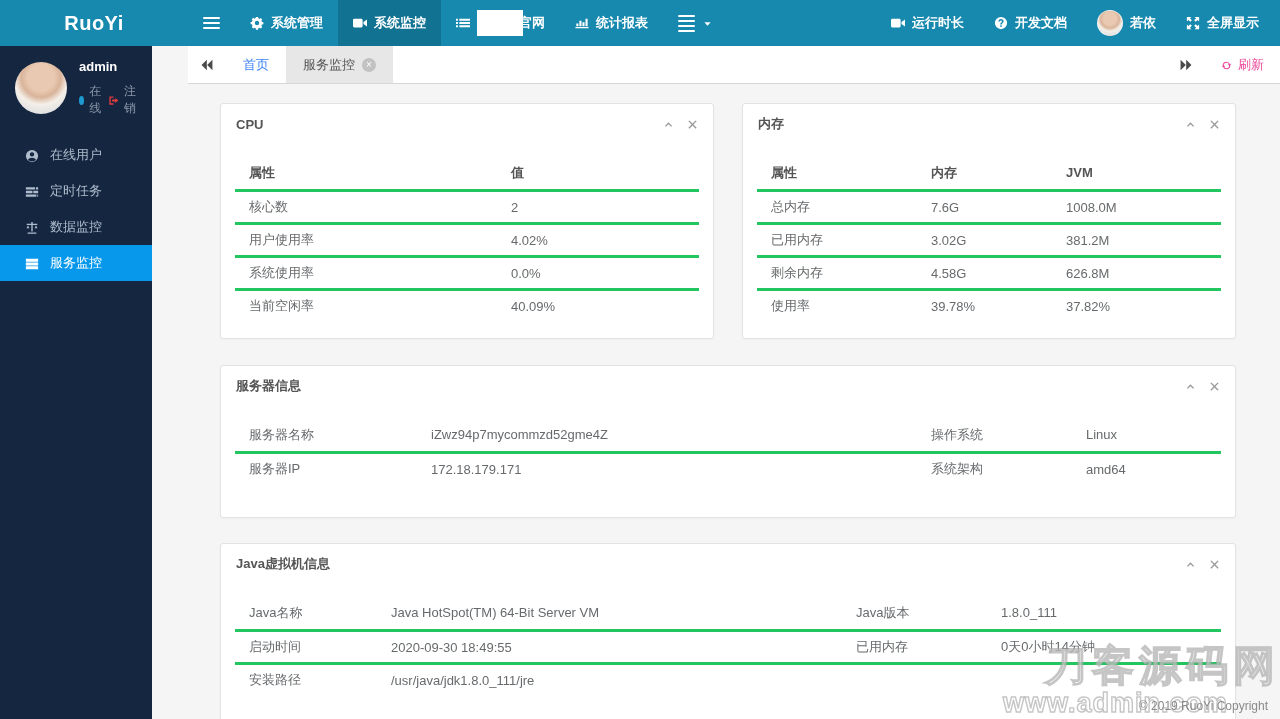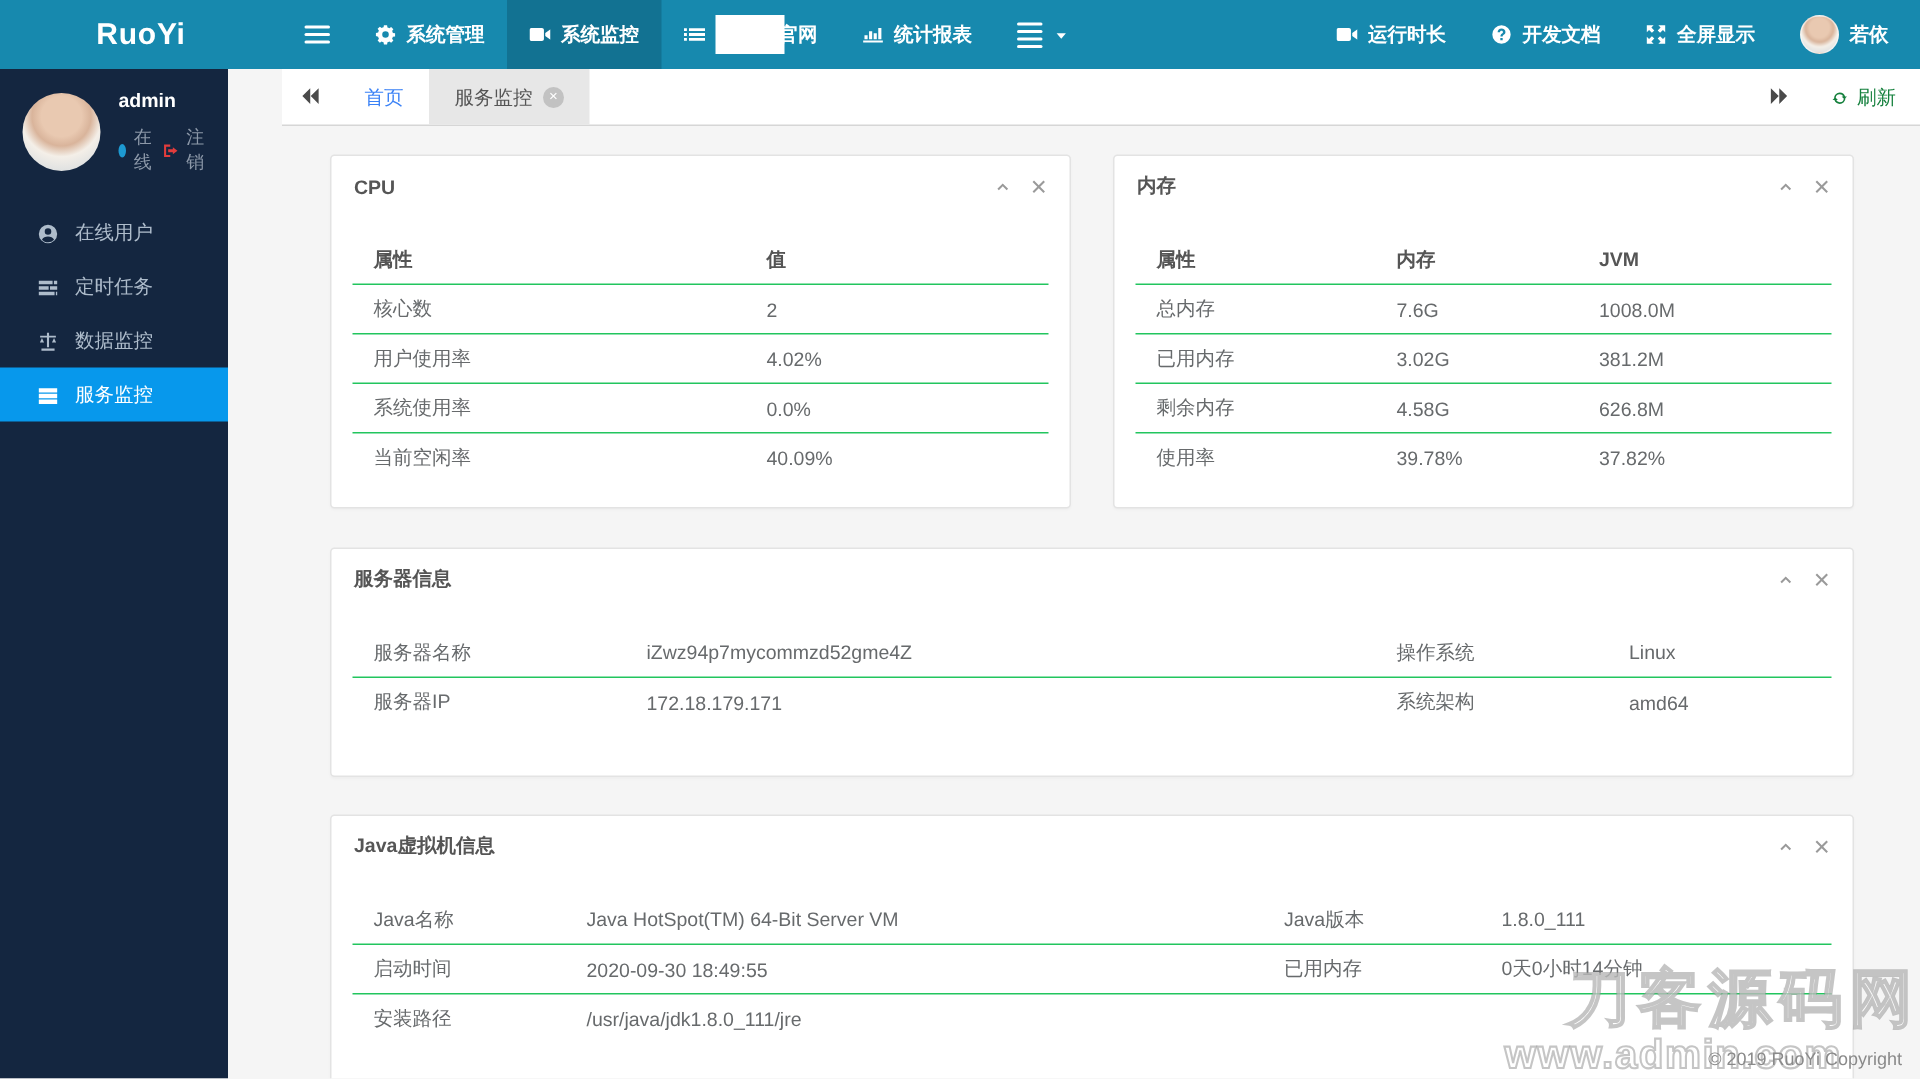--- a/index.html
+++ b/index.html
@@ -66,39 +66,39 @@
     display:flex; align-items:stretch; z-index:8;
   }
   .t-btn { width:38px; display:flex; align-items:center; justify-content:center; color:#4a4a4a; cursor:pointer; }
   .tab { display:flex; align-items:center; gap:7px; padding:0 17px; font-size:13px; color:#3b82f6; cursor:pointer; }
   .tab.active { background:#e7e7e7; color:#555; }
   .tab-close {
     width:14px; height:14px; border-radius:50%; background:#c2c2c2; color:#fff;
     font-size:10px; line-height:14px; text-align:center; cursor:pointer;
   }
   .t-right { margin-left:auto; display:flex; align-items:stretch; }
-  .refresh-btn { display:flex; align-items:center; gap:6px; padding:0 16px; font-size:13px; color:#15803d; cursor:pointer; }
+  .refresh-btn { display:flex; align-items:center; gap:6px; padding:0 16px; font-size:13px; color:#ec4899; cursor:pointer; }
 
   
   #content { position:absolute; top:84px; left:188px; right:0; bottom:0; background:var(--content-bg,#f5f5f5); overflow:hidden; }
   .panel {
     position:absolute; background:#fff; border:1px solid #e3e3e3; border-radius:3px;
     box-shadow:0 1px 2px rgba(0,0,0,.03);
   }
   #panel-cpu    { left:32px;  top:19px;  width:494px;  height:236px; }
   #panel-mem    { left:554px; top:19px;  width:494px;  height:236px; }
   #panel-server { left:32px;  top:281px; width:1016px; height:153px; }
   #panel-jvm    { left:32px;  top:459px; width:1016px; height:240px; }
   .p-head { height:40px; padding:0 15px; display:flex; align-items:center; justify-content:space-between; }
   .p-title { font-size:13px; font-weight:bold; color:#555; }
   .p-tools { display:flex; gap:13px; color:#9a9a9a; align-items:center; }
   .p-tools span { cursor:pointer; display:inline-flex; }
   .ptable { margin:12px 14px 0; }
   .row { display:grid; height:33px; align-items:center; font-size:13px; color:#676a6c; padding:0 14px; }
-  .row + .row { border-top:1px solid #22c55e; }
+  .row + .row { border-top:3px solid #22c55e; }
   .row.head { font-weight:bold; color:#555; }
   .g2  { grid-template-columns:262px 1fr; }
   .g3  { grid-template-columns:160px 135px 1fr; }
   .g4s { grid-template-columns:182px 500px 155px 1fr; }
   .g4j { grid-template-columns:142px 465px 145px 1fr; }
 
   
   #footer { position:absolute; right:12px; bottom:6px; font-size:12px; color:#8a8a8a; z-index:60; }
   #watermark {
     position:absolute; right:0; bottom:2px; z-index:50; text-align:right; line-height:1;
@@ -178,28 +178,28 @@
           </svg></span>
       <span>运行时长</span>
     </div>
     <div class="nav-item">
       <span><svg class="ico" viewBox="0 0 16 16">
             <path fill-rule="evenodd" d="M8 1a7 7 0 1 1 0 14A7 7 0 0 1 8 1zm-.9 9.6h1.8v1.8H7.1v-1.8zM8 3.5c1.7 0 3 1.1 3 2.6 0 1-.5 1.6-1.3 2.1-.6.4-.8.7-.8 1.4H7.2c0-1.2.4-1.8 1.2-2.3.5-.3.7-.6.7-1.1 0-.6-.5-1-1.1-1-.7 0-1.1.4-1.2 1.1H5c.1-1.7 1.3-2.8 3-2.8z"></path>
           </svg></span>
       <span>开发文档</span>
     </div>
     <div class="nav-item">
-      <span><svg class="ico" viewBox="0 0 16 16">
-            <path d="M1 1h5.2L4.5 2.7l2.2 2.2-1.8 1.8L2.7 4.5 1 6.2V1zM15 1v5.2l-1.7-1.7-2.2 2.2-1.8-1.8 2.2-2.2L9.8 1H15zM1 15V9.8l1.7 1.7 2.2-2.2 1.8 1.8-2.2 2.2L6.2 15H1zM15 15H9.8l1.7-1.7-2.2-2.2 1.8-1.8 2.2 2.2 1.7-1.7V15z"></path>
-          </svg></span>
-      <span>全屏显示</span>
-    </div>
-    <div class="nav-item">
       <span class="avatar-sm"></span>
       <span>若依</span>
+    </div>
+    <div class="nav-item">
+      <span><svg class="ico" viewBox="0 0 16 16">
+            <path d="M1 1h5.2L4.5 2.7l2.2 2.2-1.8 1.8L2.7 4.5 1 6.2V1zM15 1v5.2l-1.7-1.7-2.2 2.2-1.8-1.8 2.2-2.2L9.8 1H15zM1 15V9.8l1.7 1.7 2.2-2.2 1.8 1.8-2.2 2.2L6.2 15H1zM15 15H9.8l1.7-1.7-2.2-2.2 1.8-1.8 2.2 2.2 1.7-1.7V15z"></path>
+          </svg></span>
+      <span>全屏显示</span>
     </div>
   </div>
 </div>
 
 <div id="sidebar">
   <div class="user">
     <div class="avatar-lg"></div>
     <div>
       <div class="u-name">admin</div>
       <div class="u-status">

